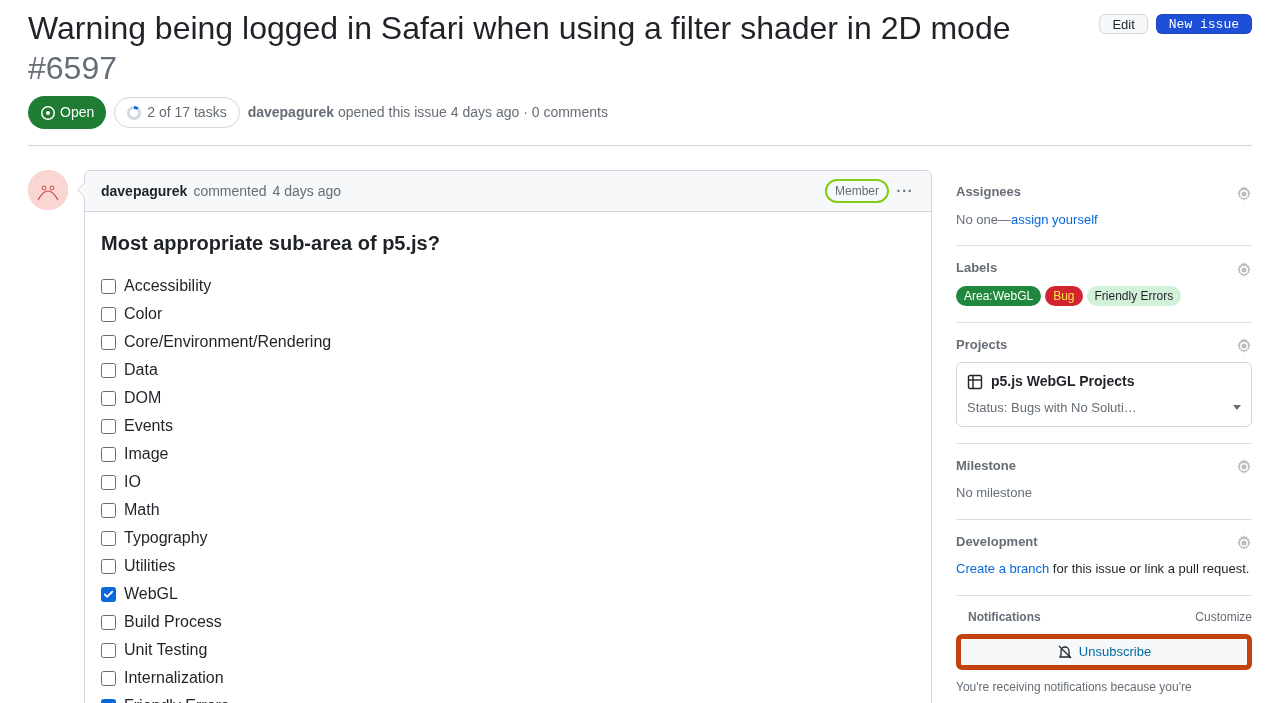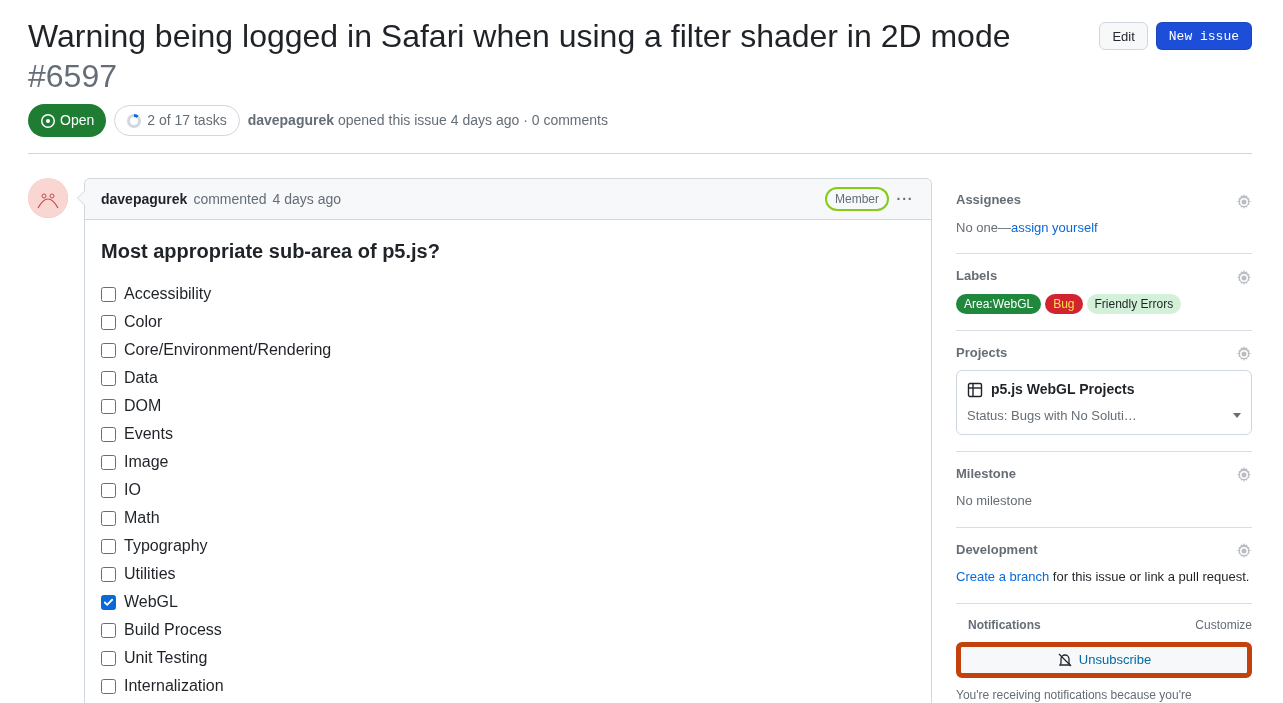--- a/index.html
+++ b/index.html
@@ -4,36 +4,36 @@
 <style>
   * { box-sizing: border-box; margin: 0; padding: 0; }
   body {
     font-family: -apple-system, BlinkMacSystemFont, "Segoe UI", Helvetica, Arial, sans-serif;
     color: #1f2328;
     background: #fff;
     font-size: 14px;
     line-height: 1.5;
   }
   .container { max-width: 1280px; padding: 0 28px; }
-  .issue-header { padding-top: 16px; }
+  .issue-header { padding-top: 8px; }
   .title-row { display: flex; align-items: flex-start; gap: 8px; }
   .title-block { flex: 1; }
   h1.issue-title {
     font-size: 32px;
     font-weight: 400;
     line-height: 1.25;
     margin-bottom: 0;
   }
   .issue-number { color: #656d76; font-weight: 300; }
   .header-actions { display: flex; gap: 8px; padding-top: 6px; }
   .btn {
     display: inline-flex; align-items: center; justify-content: center;
     padding: 4px 12px; font-size: 13px; border-radius: 6px;
     border: 1px solid #d0d7de; background: #f6f8fa; cursor: pointer;
-    font-weight: 500; color: #24292f; height: 28px;
+    font-weight: 500; color: #24292f; height: 20px;
   }
   .btn-primary { background: #1d4ed8; color: #fff; border-color: rgba(27,31,36,0.15); font-family: Liberation Mono, monospace; }
   .meta-row {
     display: flex; align-items: center; gap: 8px;
     padding: 8px 0 16px 0;
     border-bottom: 1px solid #d0d7de;
     margin-bottom: 24px;
     color: #656d76;
     flex-wrap: wrap;
   }

